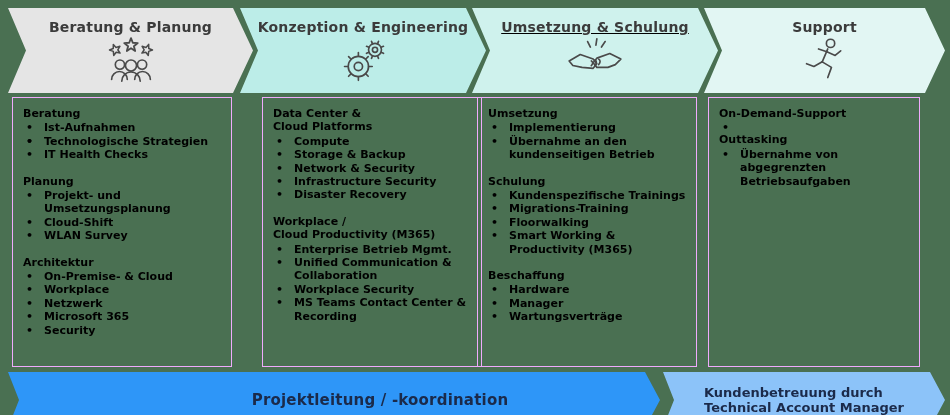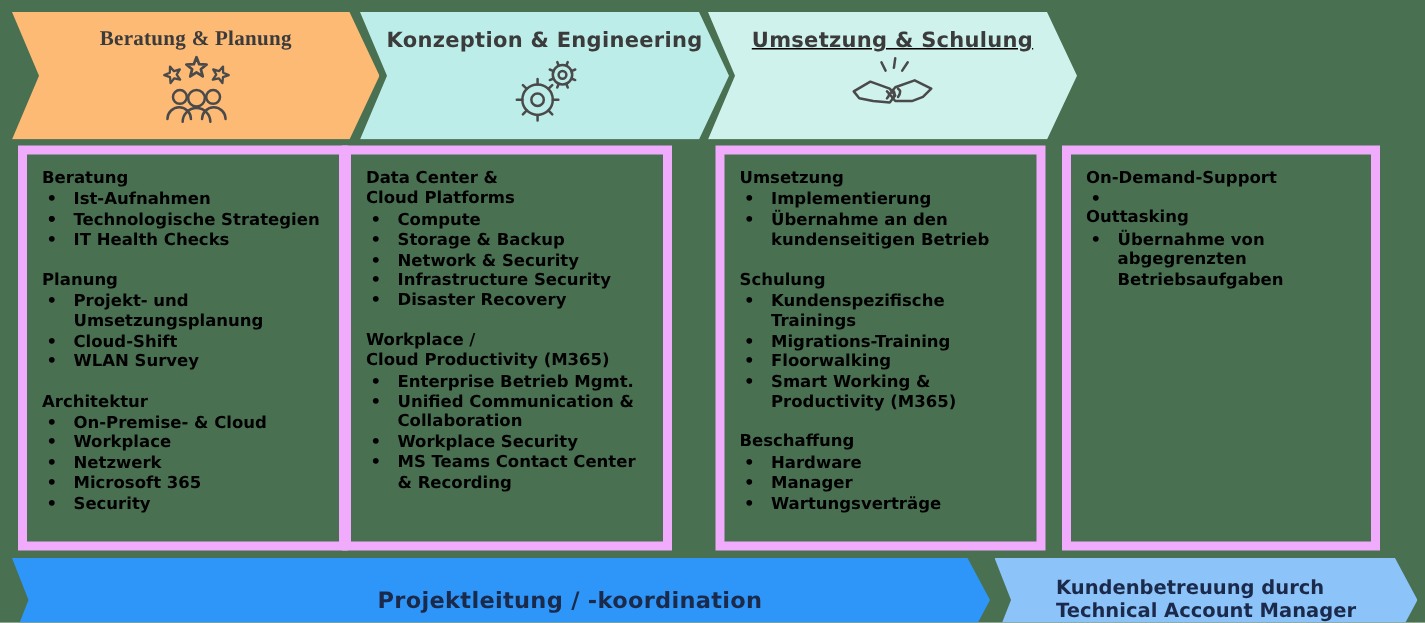--- a/index.html
+++ b/index.html
@@ -18,25 +18,25 @@
   .chev-icon svg{stroke:#4A4A4A;fill:none;stroke-width:1.8;stroke-linecap:round;stroke-linejoin:round;}
 
   #chev-1{left:8px;width:245px;}
   #chev-2{left:240px;width:246px;}
   #chev-3{left:472px;width:246px;text-decoration:underline;}
   #chev-4{left:704px;width:241px;}
 
   
   .box{
     position:absolute;top:97px;height:270px;box-sizing:border-box;
-    border:6px solid #f0abfc;background:transparent;
+    border:1px solid #f0abfc;background:transparent;
     padding:9px 6px 6px 10px;overflow:hidden;
   }
   #box-1{left:12px;width:220px;}
-  #box-2{left:228px;width:220px;}
+  #box-2{left:262px;width:220px;}
   #box-3{left:477px;width:220px;}
   #box-4{left:708px;width:212px;padding-left:10px;}
 
   .section{margin-bottom:13px;}
   .sec-heading{
     font-size:11px;font-weight:700;color:#000;line-height:1.22;
     white-space:pre-line;margin:0 0 1px 0;
   }
   ul.bullets{list-style:none;margin:0;padding:0;}
   ul.bullets li{
@@ -55,21 +55,21 @@
   #project-arrow{left:8px;width:652px;padding-left:92px;}
   #project-arrow .ftext{font-size:15px;font-weight:700;letter-spacing:.2px;white-space:nowrap;}
   #account-arrow{left:663px;width:282px;}
   #account-arrow .ftext{font-size:13px;font-weight:700;line-height:1.18;}
 </style>
 </head>
 <body>
 
 <div id="stage" style="background: rgb(74, 112, 82);">
 
-  <div class="chev" id="chev-1" style="background: #fdba74; font-family: Liberation Serif, serif;">
+  <div class="chev" id="chev-1" style="background: #e5e5e5;">
     <div class="chev-title">Beratung &amp; Planung</div>
     <div class="chev-icon">
       <svg width="64" height="48" viewBox="0 0 64 52">
         <polygon points="0,-7 1.76,-2.43 6.66,-2.16 2.85,0.93 4.11,5.66 0,3 -4.11,5.66 -2.85,0.93 -6.66,-2.16 -1.76,-2.43" transform="translate(32,10) scale(1.1)"></polygon>
         <polygon points="0,-7 1.76,-2.43 6.66,-2.16 2.85,0.93 4.11,5.66 0,3 -4.11,5.66 -2.85,0.93 -6.66,-2.16 -1.76,-2.43" transform="translate(15,15) scale(0.9) rotate(-20)"></polygon>
         <polygon points="0,-7 1.76,-2.43 6.66,-2.16 2.85,0.93 4.11,5.66 0,3 -4.11,5.66 -2.85,0.93 -6.66,-2.16 -1.76,-2.43" transform="translate(49,15) scale(0.9) rotate(20)"></polygon>
         <circle cx="20" cy="31" r="5"></circle>
         <path d="M11 47 a8.5 8.5 0 0 1 17 0"></path>
         <circle cx="44" cy="31" r="5"></circle>
         <path d="M36 47 a8.5 8.5 0 0 1 17 0"></path>
@@ -98,20 +98,33 @@
     <div class="chev-icon">
       <svg width="72" height="48" viewBox="0 0 72 52">
         <path d="M28 6 L31 12 M38 3 L37 10 M47 6 L43 12"></path>
         <path d="M8 27 L20 20 L34 25 L38 30 L34 35 L22 34 L12 32 Z"></path>
         <path d="M64 25 L52 19 L38 24 L34 29 L38 34 L50 34 L58 31 Z"></path>
         <path d="M32 27 q3 2 0 5 M36 26 q3 2 0 6 M40 25 q3 2 0 6"></path>
       </svg>
     </div>
   </div>
 
+  <div class="chev" id="chev-4" style="background: rgb(226, 246, 243);">
+    <div class="chev-title">Support</div>
+    <div class="chev-icon">
+      <svg width="52" height="48" viewBox="0 0 52 52">
+        <circle cx="32" cy="8" r="4.5"></circle>
+        <path d="M29 14 L23 28"></path>
+        <path d="M28 17 L37 21 L43 16"></path>
+        <path d="M28 17 L19 14"></path>
+        <path d="M23 28 L33 34 L29 45"></path>
+        <path d="M23 28 L14 33 L6 30"></path>
+      </svg>
+    </div>
+  </div>
 
   <div class="box" id="box-1">
       <div class="section">
         <div class="sec-heading">Beratung</div>
         <ul class="bullets">
           <li><span class="dot">•</span><span class="btext">Ist-Aufnahmen</span></li>
           <li><span class="dot">•</span></li>
           <li><span class="dot">•</span><span class="btext">Technologische Strategien</span></li>
           <li><span class="dot">•</span><span class="btext">IT Health Checks</span></li>
         </ul>

